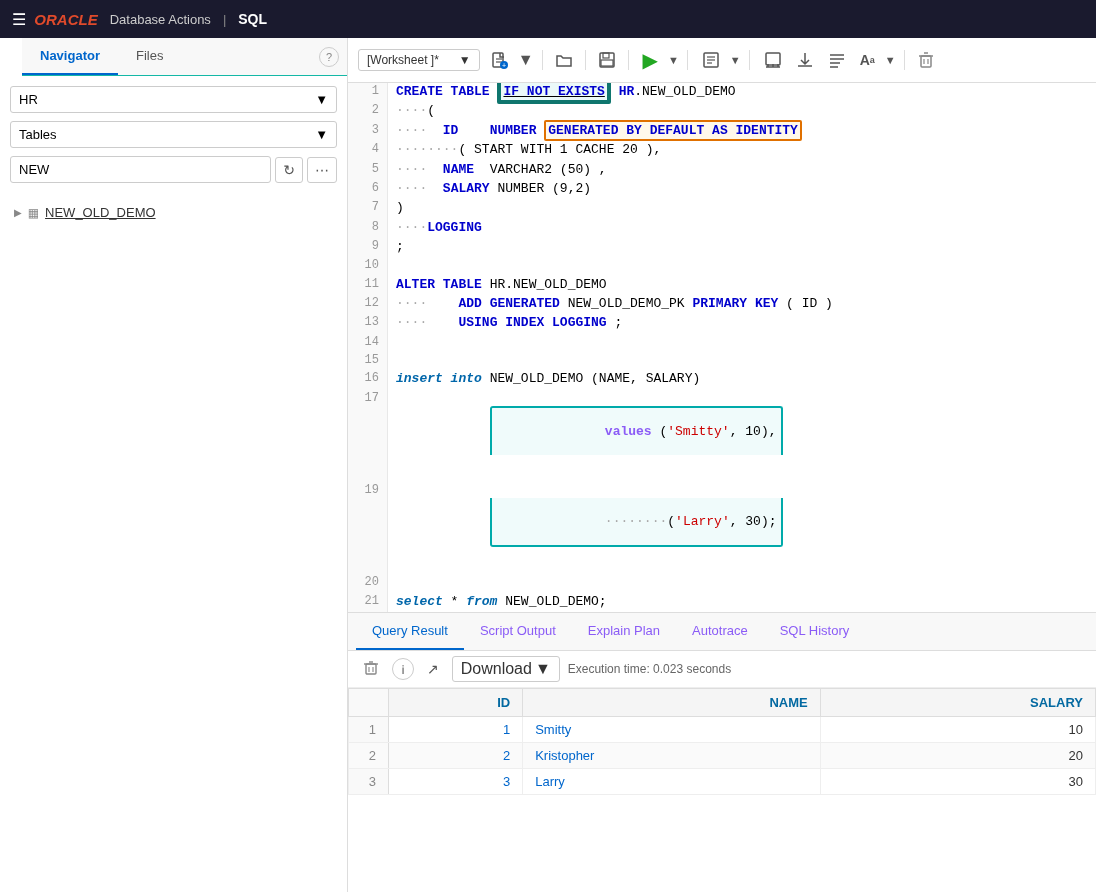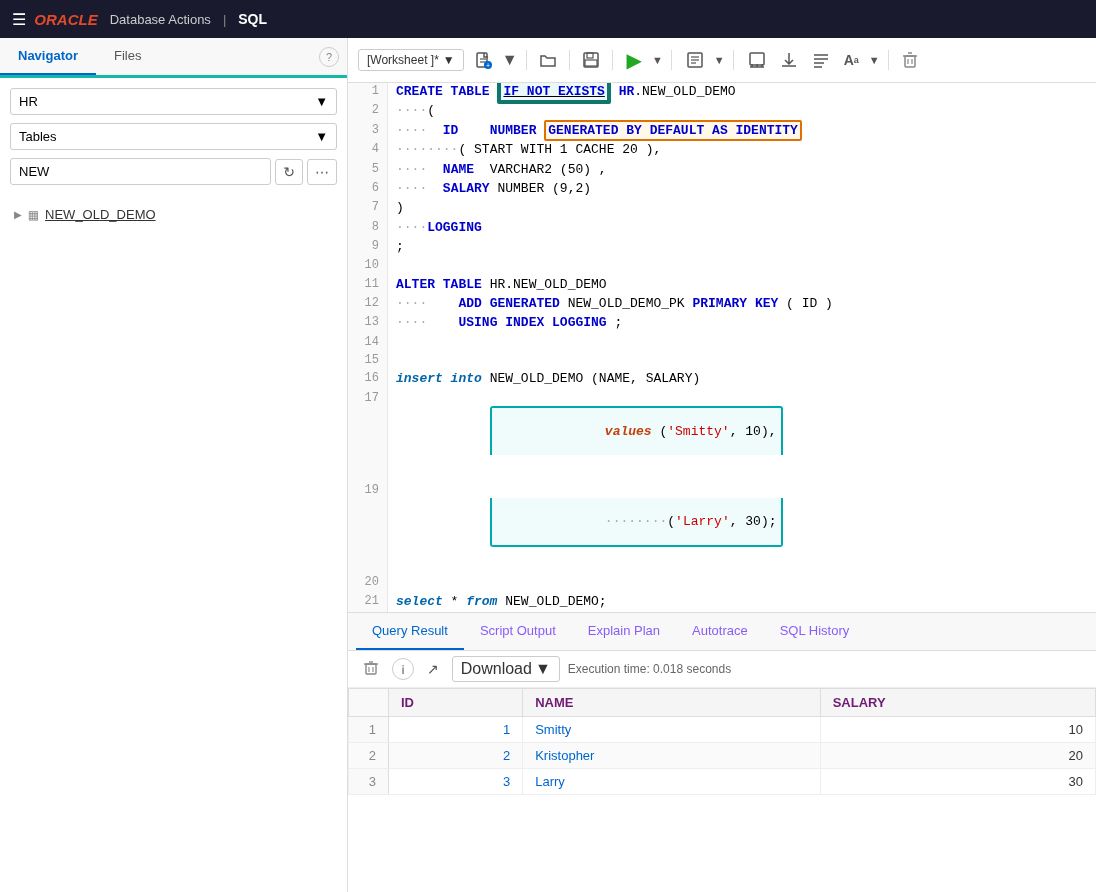--- a/index.html
+++ b/index.html
@@ -40,23 +40,24 @@
       background: white;
       border-right: 1px solid #ddd;
       display: flex;
       flex-direction: column;
       flex-shrink: 0;
     }
 
     
     .nav-tabs {
       display: flex;
-      border-bottom: 3px solid #14b8a6;
+      border-bottom: 1px solid #14b8a6;
       background: #f8f8f8;
       align-items: center;
+      margin-left: 22px;
     }
     .nav-tab {
       padding: 10px 18px;
       cursor: pointer;
       font-size: 13px;
       color: #555;
       border-bottom: 2px solid transparent;
     }
     .nav-tab.active {
       color: #0066cc;
@@ -175,21 +176,21 @@
     }
     .worksheet-selector {
       display: flex;
       align-items: center;
       border: 1px solid #ccc;
       border-radius: 3px;
       padding: 3px 8px;
       cursor: pointer;
       font-size: 12px;
       color: #333;
-      gap: 4px;
+      gap: 20px;
       background: white;
     }
     .toolbar-btn {
       border: none;
       background: transparent;
       padding: 4px 6px;
       cursor: pointer;
       border-radius: 3px;
       font-size: 16px;
       color: #555;
@@ -311,23 +312,23 @@
     }
     .result-table {
       width: 100%;
       border-collapse: collapse;
       font-size: 13px;
     }
     .result-table th {
       background: #f5f5f5;
       border: 1px solid #ddd;
       padding: 6px 12px;
-      text-align: left;
+      text-align: right;
       font-weight: 600;
-      color: #701a75;
+      color: #0369a1;
     }
     .result-table td {
       border: 1px solid #eee;
       padding: 5px 12px;
       color: #333;
     }
     .result-table tr:nth-child(even) td { background: #fafafa; }
     .result-table .row-num {
       color: #888;
       text-align: right;
@@ -560,21 +561,21 @@
 
         <div class="code-line">
           <div class="line-num">16</div>
           <div class="line-content"><span class="kw" style="color:#0066aa;font-style:italic;">insert into</span><span> NEW_OLD_DEMO (NAME, SALARY)</span></div>
         </div>
 
         <div class="code-line">
           <div class="line-num">17</div>
           <div class="line-content">
             <span style="display:inline-block; border:2px solid #00aaaa; border-bottom:none; border-radius:3px 3px 0 0; padding:1px 4px; background:rgba(0,180,180,0.06);">
-              <span class="kw" style="color:#c2410c;font-style:italic;margin-top:16px;">values</span><span> (</span><span class="str">'Smitty'</span><span>, 10),</span>
+              <span class="kw" style="color:#8b5cf6;margin-top:16px;">values</span><span> (</span><span class="str">'Smitty'</span><span>, 10),</span>
             </span>
           </div>
         </div>
 
 
         <div class="code-line">
           <div class="line-num">19</div>
           <div class="line-content">
             <span style="display:inline-block; border:2px solid #00aaaa; border-top:none; border-radius:0 0 3px 3px; padding:1px 4px; background:rgba(0,180,180,0.06);">
               <span style="color:#aaa;">········</span><span>(</span><span class="str">'Larry'</span><span>, 30);</span>
@@ -614,21 +615,21 @@
             <line x1="6" y1="7" x2="6" y2="12" stroke="#888" stroke-width="1.1"></line>
             <line x1="10" y1="7" x2="10" y2="12" stroke="#888" stroke-width="1.1"></line>
           </svg>
         </button>
         <button class="result-toolbar-btn" title="Info" style="border:1px solid #ccc; border-radius:50%; width:22px; height:22px; font-size:12px; display:flex; align-items:center; justify-content:center;">ℹ</button>
         <button class="result-toolbar-btn" title="Export" style="font-size:14px;">↗</button>
         <div class="download-btn">
           <span>Download</span>
           <span>▼</span>
         </div>
-        <span class="exec-time">Execution time: 0.018 seconds</span>
+        <span class="exec-time">Execution time: 0.023 seconds</span>
       </div>
 
       <div class="result-table-container">
         <table class="result-table">
           <thead>
             <tr>
               <th class="row-num"></th>
               <th>ID</th>
               <th>NAME</th>
               <th>SALARY</th>

